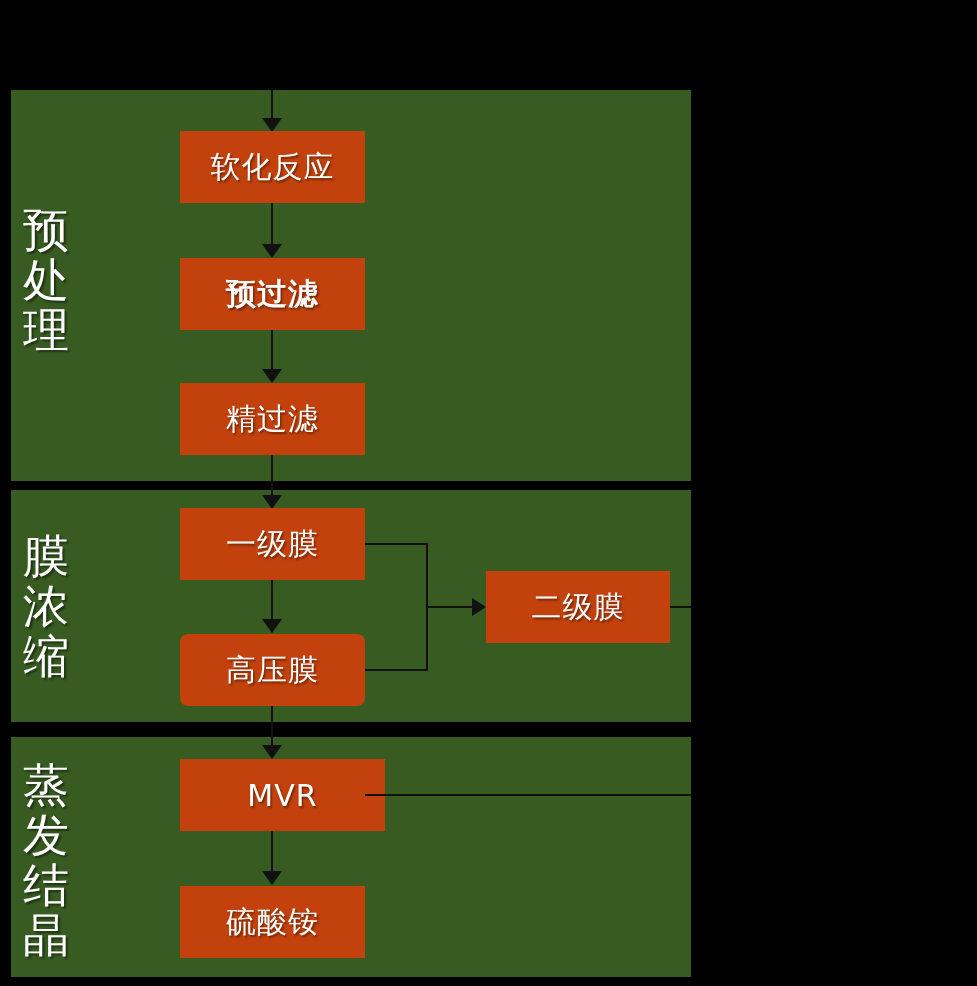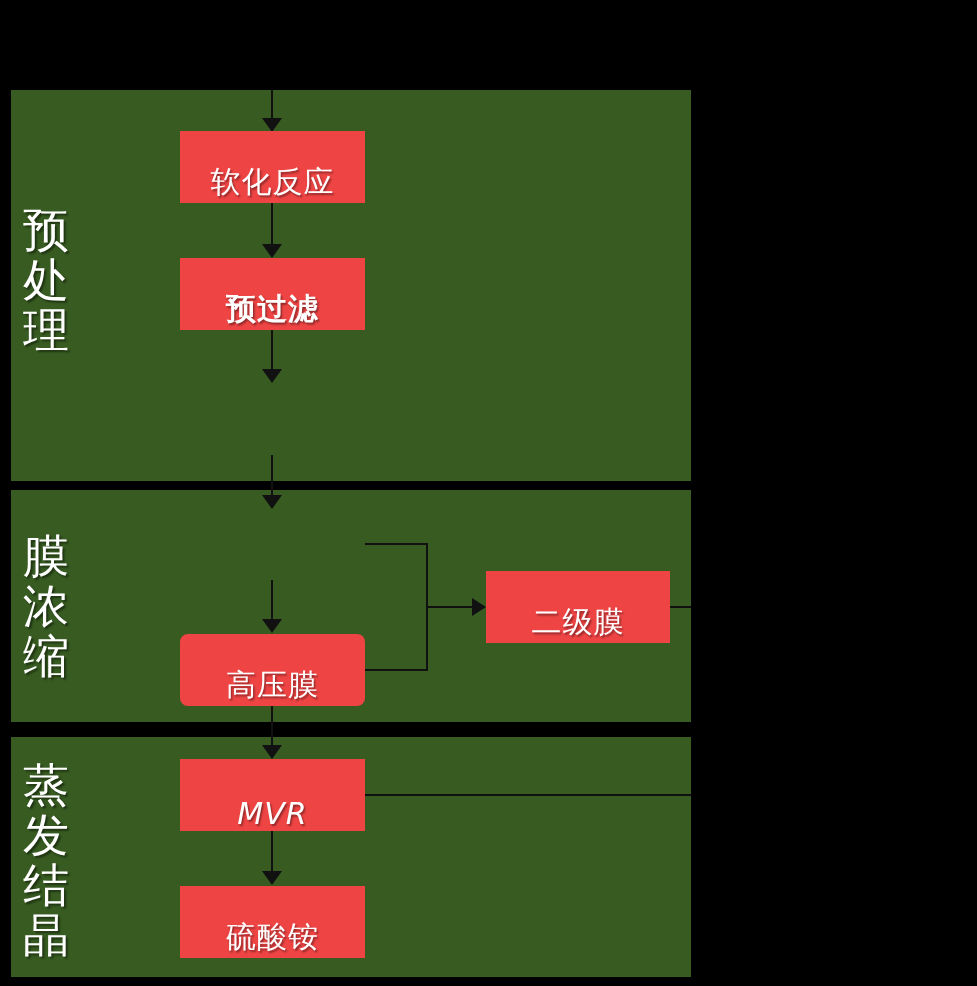--- a/index.html
+++ b/index.html
@@ -33,24 +33,24 @@
     line-height: 50px;
     letter-spacing: 0px;
     text-align: center;
     white-space: pre-line;
     text-shadow: 2px 2px 2px rgba(0,0,0,0.45);
     font-family: "DejaVu Sans", "Liberation Sans", sans-serif;
     font-weight: 400;
   }
   .node {
     position: absolute;
-    background: #ef4444;
+    background: #c2410c;
     color: #FFFFFF;
     display: flex;
-    align-items: flex-end;
+    align-items: center;
     justify-content: center;
     font-size: 30px;
     letter-spacing: 1px;
     text-shadow: 1.5px 1.5px 2px rgba(0,0,0,0.40);
     font-family: "DejaVu Sans", "Liberation Sans", sans-serif;
     box-sizing: border-box;
   }
   .conn {
     position: absolute;
     background: #111111;
@@ -93,33 +93,39 @@
   <div class="conn v" style="left:271px; top:203px; height:42px;"></div>
   <div class="arrow-down" style="left:262px; top:244px;"></div>
 
   <div class="node" style="left:180px; top:258px; width:185px; height:72px;font-weight:bold;">
     <span>预过滤</span>
   </div>
 
   <div class="conn v" style="left:271px; top:330px; height:40px;"></div>
   <div class="arrow-down" style="left:262px; top:369px;"></div>
 
+  <div class="node" style="left:180px; top:383px; width:185px; height:72px;">
+    <span>精过滤</span>
+  </div>
 
   <div class="conn v" style="left:271px; top:455px; height:53px;"></div>
   <div class="arrow-down" style="left:262px; top:495px;"></div>
 
   <div class="panel" style="left:11px; top:490px; width:680px; height:232px;"></div>
 
   <div class="panel-label" style="left:18px; top:531px; width:56px;">膜
 浓
 缩</div>
 
   <div class="conn v" style="left:271px; top:490px; height:18px;"></div>
   <div class="arrow-down" style="left:262px; top:495px;"></div>
 
+  <div class="node" style="left:180px; top:508px; width:185px; height:72px;">
+    <span>一级膜</span>
+  </div>
 
   <div class="conn v" style="left:271px; top:580px; height:40px;"></div>
   <div class="arrow-down" style="left:262px; top:619px;"></div>
 
   <div class="node" style="left:180px; top:634px; width:185px; height:72px;border-radius:8px;">
     <span>高压膜</span>
   </div>
 
   <div class="conn h" style="left:365px; top:543px; width:62px;"></div>
 
@@ -142,21 +148,21 @@
   <div class="panel" style="left:11px; top:737px; width:680px; height:240px;"></div>
 
   <div class="panel-label" style="left:18px; top:760px; width:56px;">蒸
 发
 结
 晶</div>
 
   <div class="conn v" style="left:271px; top:737px; height:21px;"></div>
   <div class="arrow-down" style="left:262px; top:745px;"></div>
 
-  <div class="node" style="left:180px; top:759px; width:185px; height:72px;font-style:italic;">
+  <div class="node" style="left:180px; top:759px; width:205px; height:72px;">
     <span>MVR</span>
   </div>
 
   <div class="conn h" style="left:365px; top:794px; width:326px;"></div>
 
   <div class="conn v" style="left:271px; top:831px; height:41px;"></div>
   <div class="arrow-down" style="left:262px; top:871px;"></div>
 
   <div class="node" style="left:180px; top:886px; width:185px; height:72px;">
     <span>硫酸铵</span>

